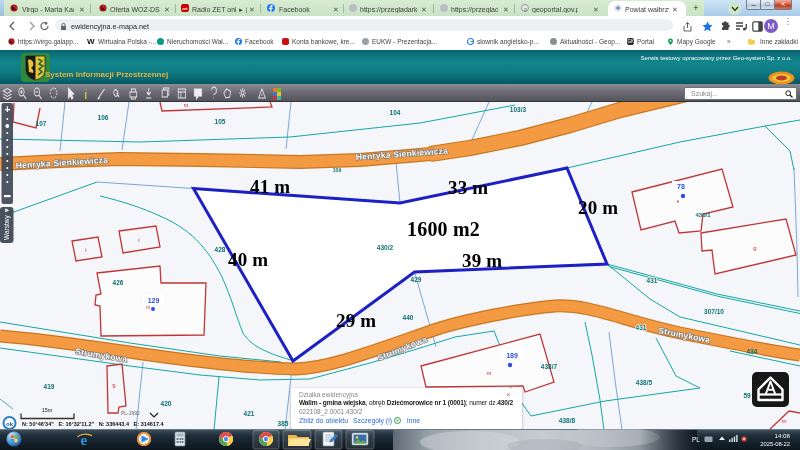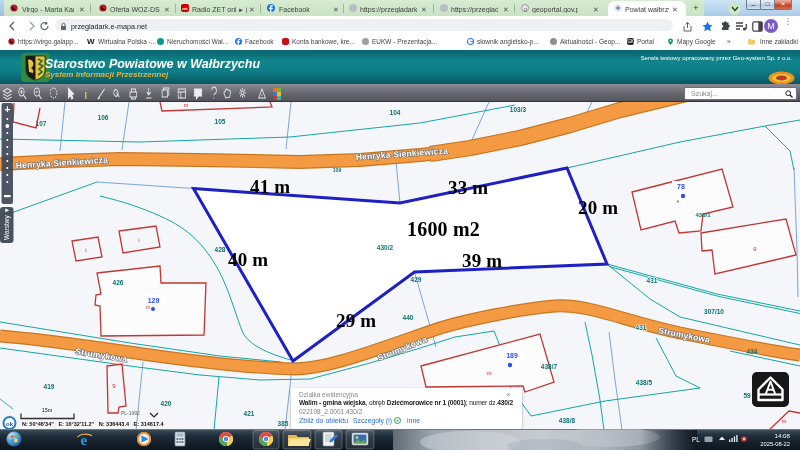--- a/index.html
+++ b/index.html
@@ -21,21 +21,21 @@
 
 #addr{position:absolute;left:0;top:16px;width:800px;height:17px;background:#fff;}
 #pill{position:absolute;left:55px;top:2.5px;width:618px;height:12px;border-radius:6px;background:#eef1f4;}
 
 #bkm{position:absolute;left:0;top:33px;width:800px;height:17px;background:#fff;font-size:6.5px;color:#444;}
 #bkm span.lbl{position:absolute;top:5px;white-space:nowrap;}
 #bkm .ic{position:absolute;top:4.5px;width:7px;height:7px;border-radius:2px;}
 
 #hdr{position:absolute;left:0;top:50px;width:800px;height:34px;background:linear-gradient(180deg,#0a6570 0%,#11858c 35%,#0e7b84 65%,#085862 100%);}
 #hdr .t1{position:absolute;left:45px;top:6.5px;color:#fff;font-size:12.5px;font-weight:bold;font-style:italic;}
-#hdr .t2{position:absolute;left:45px;top:20px;color:#e3b33c;font-size:8px;font-weight:bold;font-style:italic;}
+#hdr .t2{position:absolute;left:45px;top:20px;color:#e3b33c;font-size:8px;font-weight:bold;}
 #hdr .r1{position:absolute;right:8px;top:4.5px;color:#fff;font-size:6px;}
 #hdr .r2{position:absolute;right:34px;top:33px;color:#fff;font-size:14px;font-weight:bold;letter-spacing:0.2px;}
 
 #tbar{position:absolute;left:0;top:84px;width:800px;height:18px;background:linear-gradient(180deg,#8c8c94,#67676f 55%,#55555d);border-bottom:1px solid #33333a;box-sizing:border-box;}
 #sbox{position:absolute;left:684px;top:2.5px;width:113px;height:13px;background:#fff;border:1px solid #70707a;box-sizing:border-box;border-radius:2px;font-size:7px;color:#8a8a8a;}
 
 #map{position:absolute;left:0;top:102px;}
 
 #ibox{position:absolute;left:291px;top:388px;width:231px;height:41px;background:rgba(255,255,255,0.96);border-radius:3px;box-shadow:0 1px 3px rgba(0,0,0,0.35);font-size:7px;}
 
@@ -167,21 +167,21 @@
         <path d="M4,1 L8,5 L4,9" stroke="#9aa0a6" stroke-width="1.4" fill="none"></path>
       </svg>
  <svg class="abs" style="left:40px;top:5px;" width="10" height="10" viewBox="0 0 10 10">
         <path d="M8,5 A3.5,3.5 0 1 1 6.5,2.2 M6.5,0.8 L6.8,2.8 L4.8,3.2" stroke="#5f6368" stroke-width="1.2" fill="none"></path>
       </svg>
  <div id="pill"></div>
  <svg class="abs" style="left:60px;top:5.5px;" width="7" height="9" viewBox="0 0 7 9">
         <rect x="1" y="4" width="5" height="4" rx="0.5" fill="#5f6368"></rect>
         <path d="M2,4 V2.8 A1.5,1.5 0 0 1 5,2.8 V4" stroke="#5f6368" fill="none"></path>
       </svg>
- <div class="abs" style="left:71px;top:6px;font-size:7.2px;color:#202124;">przegladark.e-mapa.net</div>
+ <div class="abs" style="left:71px;top:6px;font-size:7.2px;color:#202124;">ewidencyjna.e-mapa.net</div>
  <svg class="abs" style="left:683px;top:5.5px;" width="11" height="10" viewBox="0 0 11 10">
         <path d="M1,4 V9 H8 V4 M4.5,6 V0.5 M2.5,2.5 L4.5,0.5 L6.5,2.5" stroke="#5f6368" fill="none" stroke-width="1"></path>
       </svg>
  <svg class="abs" style="left:702px;top:5px;" width="11" height="11" viewBox="0 0 11 11">
         <path d="M5.5,0.5 L7,3.8 L10.5,4.2 L8,6.6 L8.7,10.2 L5.5,8.4 L2.3,10.2 L3,6.6 L0.5,4.2 L4,3.8 Z" fill="#1a73e8"></path>
       </svg>
  <svg class="abs" style="left:720px;top:5px;" width="11" height="11" viewBox="0 0 11 11">
         <path d="M4,1.5 A1.3,1.3 0 0 1 6.6,1.5 H8.5 V3.8 A1.3,1.3 0 0 1 8.5,6.4 V9 H6 A1.3,1.3 0 0 0 4.6,9 H2 V6.5 A1.3,1.3 0 0 0 2,3.9 V1.5 Z" fill="#404347"></path>
       </svg>
  <svg class="abs" style="left:735px;top:5px;" width="13" height="11" viewBox="0 0 13 11">
@@ -241,21 +241,20 @@
 </div>
 
 <div id="hdr">
  <svg class="abs" style="left:21px;top:3px;" width="29" height="29" viewBox="0 0 29 29">
   <rect x="0" y="0" width="29" height="29" rx="4" fill="#2d8a3e"></rect>
   <path d="M5,3 H24 V17 C24,23 19,26 14.5,27 C10,26 5,23 5,17 Z" fill="#e8c43a" stroke="#222" stroke-width="0.8"></path>
   <path d="M5,3 H14.5 V27 C10,26 5,23 5,17 Z" fill="#1a1a1a"></path>
   <path d="M7,7 C9,6 11,7 12,9 C13,11 12,14 10,15 C12,16 13,18 12,20 L8,19 Z" fill="#e8c43a"></path>
   <path d="M17,6 L21,8 L18,11 L22,13 L18,16 L21,19 L17,22" stroke="#2d6a2d" stroke-width="1.6" fill="none"></path>
  </svg>
- <div class="t1">Starostwo Powiatowe w Wałbrzychu</div>
  <div class="t2">System Informacji Przestrzennej</div>
  <div class="r1">Serwis testowy opracowany przez Geo-system Sp. z o.o.</div>
  <div class="r2">e-mapa</div>
  <svg class="abs" style="right:5px;top:21px;" width="27" height="14" viewBox="0 0 27 14">
         <ellipse cx="13.5" cy="7" rx="13" ry="6.5" fill="#ef8d1d"></ellipse>
         <ellipse cx="13.5" cy="7" rx="9.5" ry="4" fill="#e8c838"></ellipse>
         <ellipse cx="13.5" cy="7" rx="5.5" ry="2.6" fill="#c0392b"></ellipse>
       </svg>
 </div>
 

